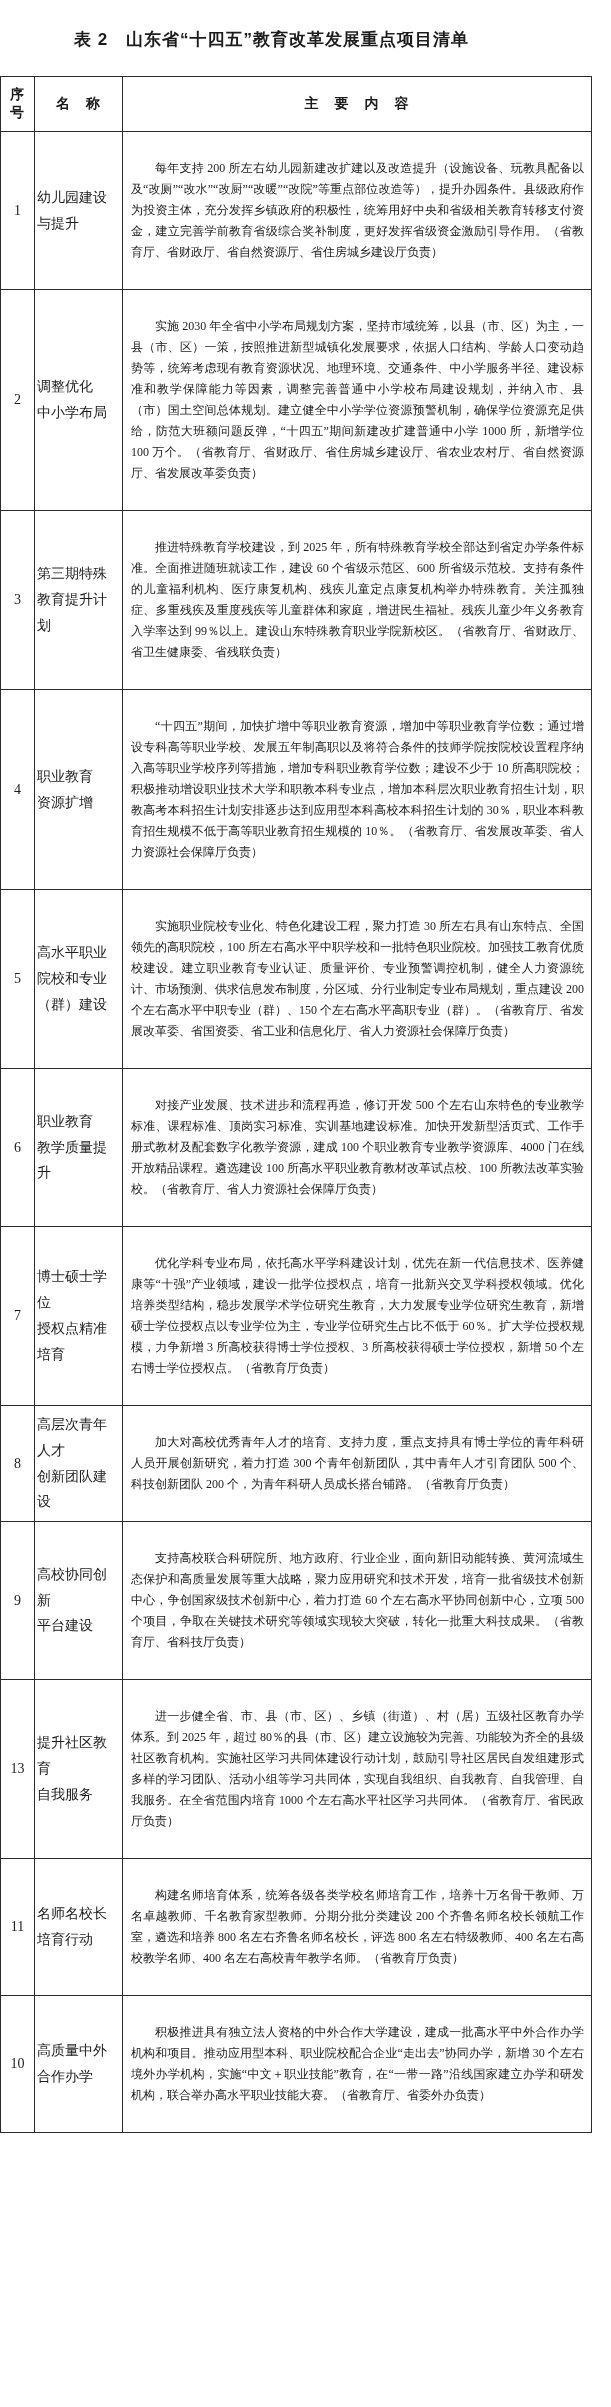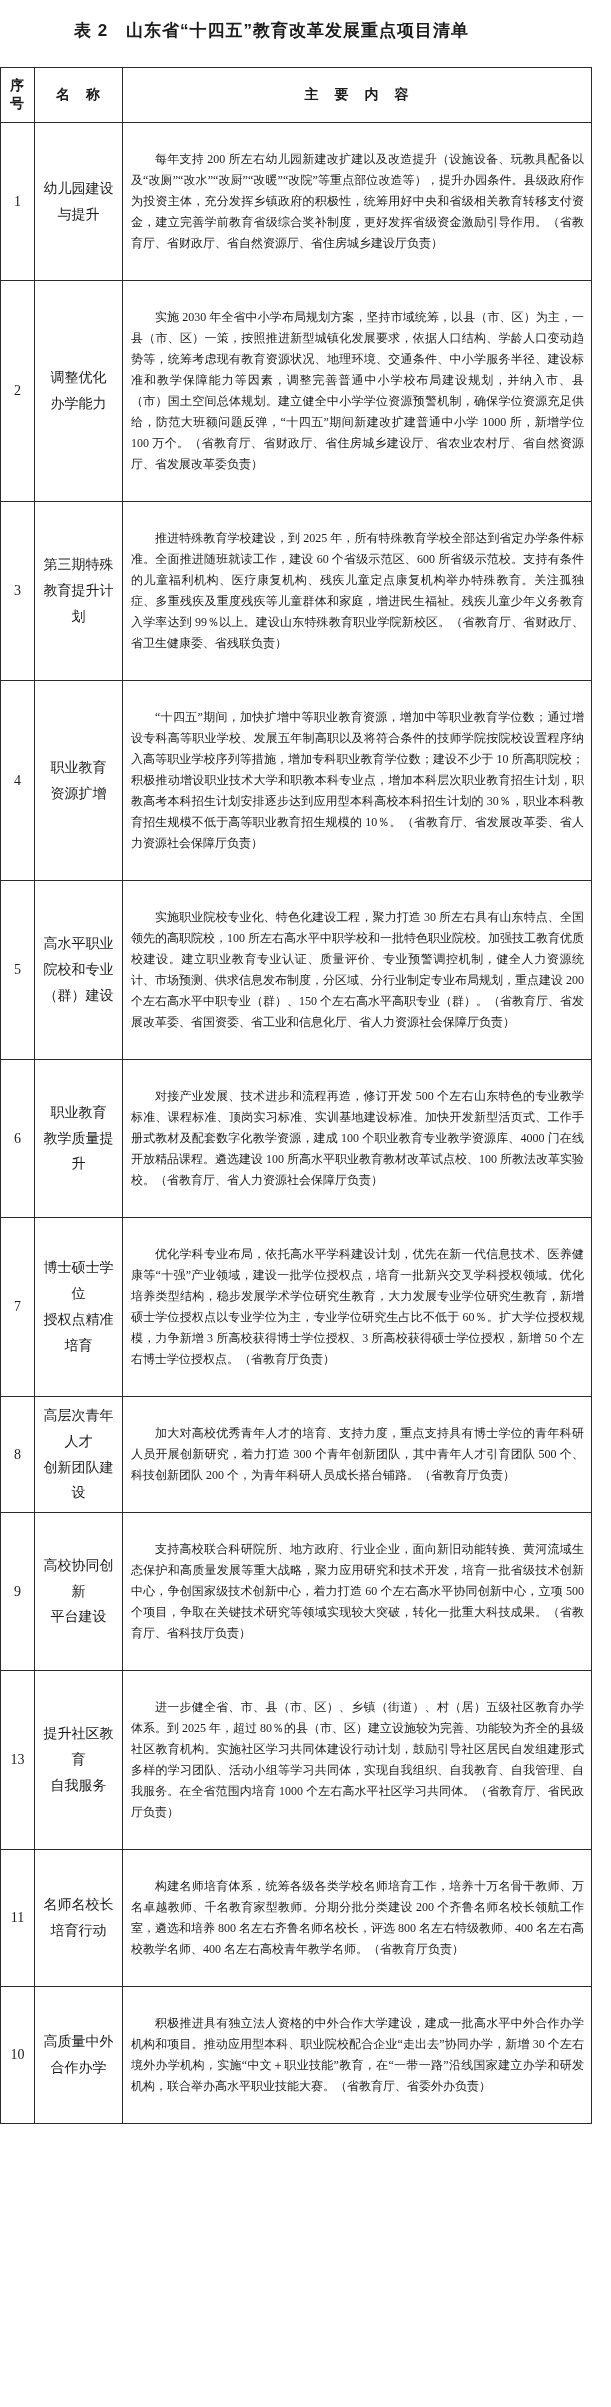--- a/index.html
+++ b/index.html
@@ -9,21 +9,21 @@
   }
   body {
     width: 611px;
     min-height: 2407px;
     font-family: "Liberation Serif", "DejaVu Serif", serif;
     color: #1c1c1c;
     box-sizing: border-box;
   }
   .page {
     width: 543px;
-    padding-top: 15px;
+    padding-top: 24px;
     box-sizing: border-box;
   }
   .doc-title {
     text-align: center;
     font-family: "Liberation Sans", "DejaVu Sans", sans-serif;
     font-weight: bold;
     font-size: 17px;
     letter-spacing: 1px;
     padding: 4px 0 9px 0;
   }
@@ -46,21 +46,21 @@
     padding: 9px 2px;
     text-align: center;
     letter-spacing: 1px;
   }
   td.idx-cell {
     text-align: center;
     font-size: 14px;
     padding: 2px 1px;
   }
   td.name-cell {
-    text-align: center;
+    text-align: left;
     font-size: 14px;
     line-height: 1.85;
     white-space: pre-line;
     padding: 4px 2px;
   }
   td.content-cell {
     padding: 26px 7px 26px 8px;
   }
   .content-text {
     font-size: 12px;
@@ -94,21 +94,21 @@
         <td class="idx-cell">1</td>
         <td class="name-cell">幼儿园建设
 与提升</td>
         <td class="content-cell">
             <div class="content-text">每年支持 200 所左右幼儿园新建改扩建以及改造提升（设施设备、玩教具配备以及“改厕”“改水”“改厨”“改暖”“改院”等重点部位改造等），提升办园条件。县级政府作为投资主体，充分发挥乡镇政府的积极性，统筹用好中央和省级相关教育转移支付资金，建立完善学前教育省级综合奖补制度，更好发挥省级资金激励引导作用。（省教育厅、省财政厅、省自然资源厅、省住房城乡建设厅负责）</div>
           </td>
       </tr>
       <tr>
         <td class="idx-cell">2</td>
         <td class="name-cell">调整优化
-办学能力</td>
+中小学布局</td>
         <td class="content-cell">
             <div class="content-text">实施 2030 年全省中小学布局规划方案，坚持市域统筹，以县（市、区）为主，一县（市、区）一策，按照推进新型城镇化发展要求，依据人口结构、学龄人口变动趋势等，统筹考虑现有教育资源状况、地理环境、交通条件、中小学服务半径、建设标准和教学保障能力等因素，调整完善普通中小学校布局建设规划，并纳入市、县（市）国土空间总体规划。建立健全中小学学位资源预警机制，确保学位资源充足供给，防范大班额问题反弹，“十四五”期间新建改扩建普通中小学 1000 所，新增学位 100 万个。（省教育厅、省财政厅、省住房城乡建设厅、省农业农村厅、省自然资源厅、省发展改革委负责）</div>
           </td>
       </tr>
       <tr>
         <td class="idx-cell">3</td>
         <td class="name-cell">第三期特殊
 教育提升计划</td>
         <td class="content-cell">
             <div class="content-text">推进特殊教育学校建设，到 2025 年，所有特殊教育学校全部达到省定办学条件标准。全面推进随班就读工作，建设 60 个省级示范区、600 所省级示范校。支持有条件的儿童福利机构、医疗康复机构、残疾儿童定点康复机构举办特殊教育。关注孤独症、多重残疾及重度残疾等儿童群体和家庭，增进民生福祉。残疾儿童少年义务教育入学率达到 99％以上。建设山东特殊教育职业学院新校区。（省教育厅、省财政厅、省卫生健康委、省残联负责）</div>

